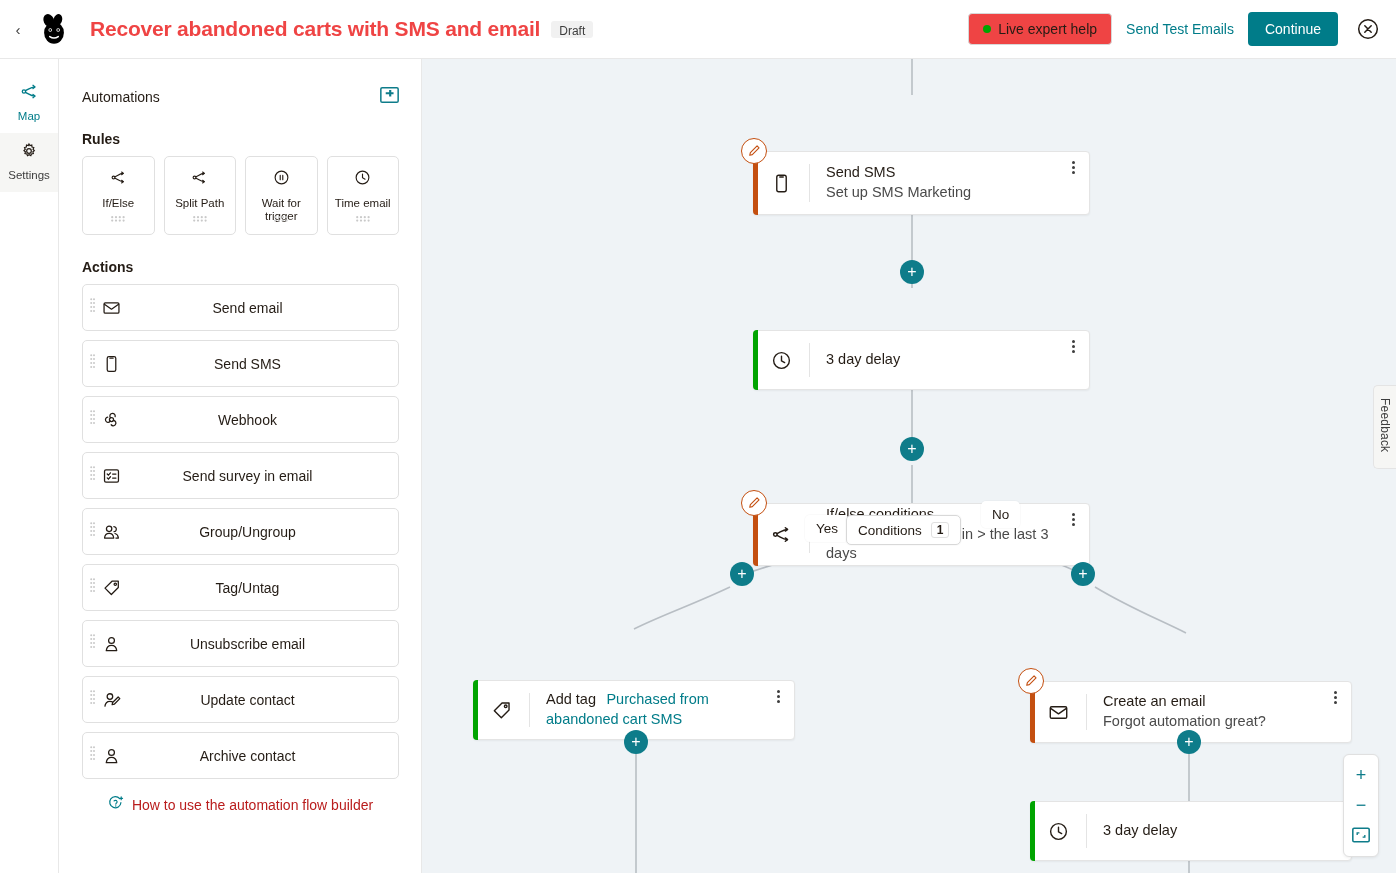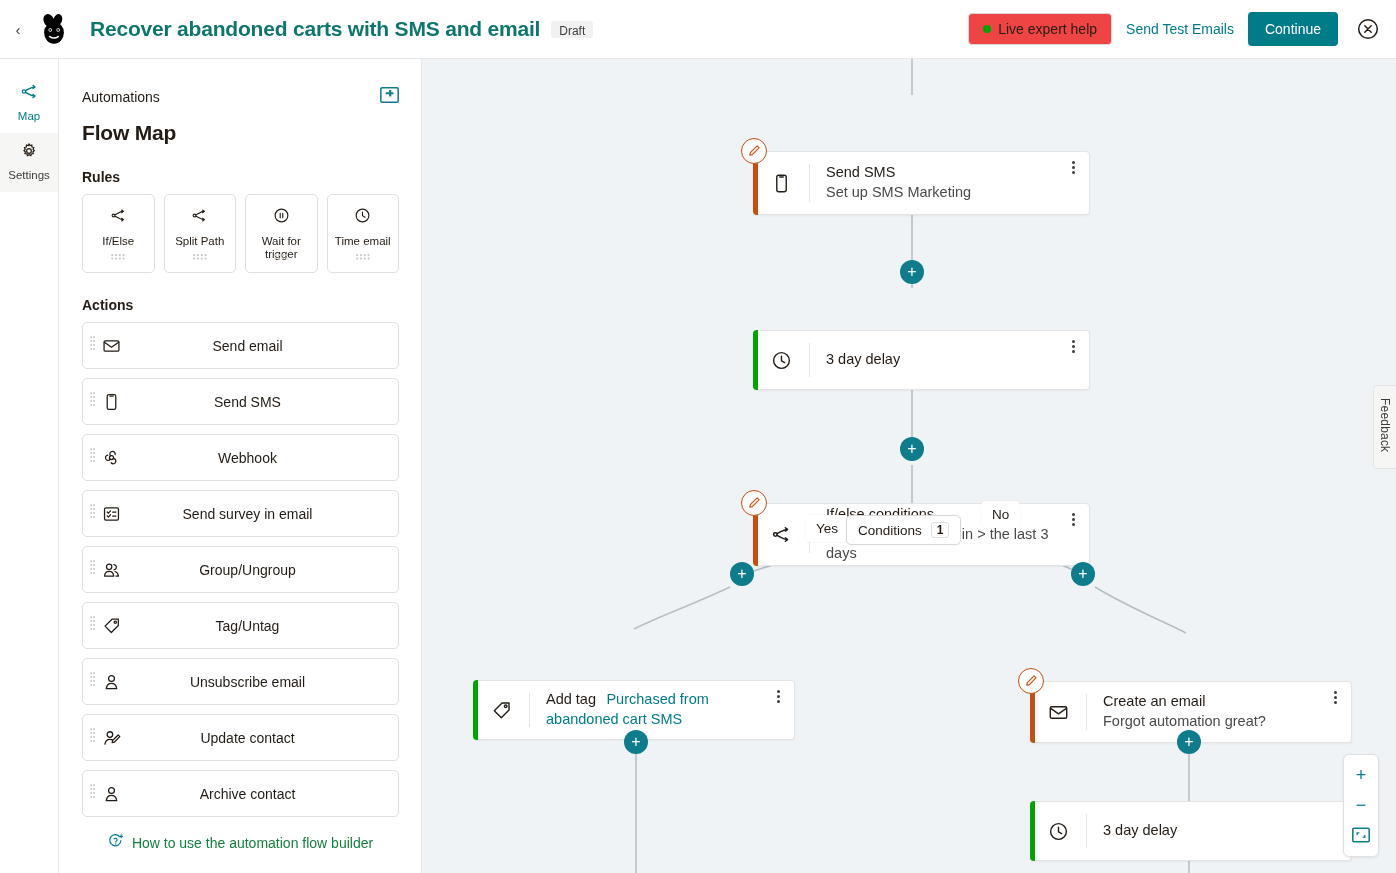--- a/index.html
+++ b/index.html
@@ -22,21 +22,21 @@
   }
   .back-chevron {
     width: 28px; margin-left: 4px;
     display: flex; align-items: center; justify-content: center;
     font-size: 15px; color: #3d3d3d; cursor: pointer;
   }
   .mc-logo { width: 40px; height: 40px; margin-left: 2px; display:flex; align-items:center; justify-content:center; }
   .page-title {
     margin-left: 16px;
     font-size: 21px; font-weight: bold; letter-spacing: -0.2px;
-    color: #0f766e; white-space: nowrap;
+    color: #ef4444; white-space: nowrap;
   }
   .draft-badge {
     margin-left: 11px; padding: 3px 8px 0;
     background: #f1f1f1; border-radius: 3px;
     font-size: 12px; color: #3d3d3d;
   }
   .header-right {
     margin-left: auto; display: flex; align-items: center; gap: 14px;
     padding-right: 16px;
   }
@@ -114,21 +114,21 @@
     display: flex; align-items: center; cursor: grab;
   }
   .action-grip { position: absolute; left: 7px; top: 50%; transform: translateY(-50%); }
   .action-icon { position: absolute; left: 19px; top: 50%; transform: translateY(-50%); display:flex; }
   .action-label {
     width: 100%; text-align: center; font-size: 14px; color: #241c15;
     padding-left: 14px;
   }
   .help-link {
     margin-top: 16px; display: flex; align-items: center; justify-content: center;
-    gap: 8px; font-size: 14px; color: #15803d; cursor: pointer;
+    gap: 8px; font-size: 14px; color: #b91c1c; cursor: pointer;
   }
 
   
   .canvas {
     position: absolute; top: 59px; left: 422px;
     width: 974px; height: 814px;
     background: #eff3f6; overflow: hidden;
   }
   .edges { position: absolute; top: 0; left: 0; width: 974px; height: 814px; }
 
@@ -283,21 +283,20 @@
 <div class="panel">
   <div class="panel-top">
     <div class="panel-eyebrow">Automations</div>
     <div class="collapse-icon">
       <svg width="19" height="16" viewBox="0 0 20 17">
         <rect x="0.8" y="0.8" width="18.4" height="15.4" rx="1.4" fill="none" stroke="#0e7c8a" stroke-width="1.6"></rect>
         <path d="M6 5.5 h3.6 v-2.2 h2.3 v2.2 h2.4 v2.3 h-2.4 v2.2 h-2.3 v-2.2 h-3.6z" fill="#0e7c8a"></path>
       </svg>
     </div>
   </div>
-  <div class="panel-heading">Flow Map</div>
 
   <div class="section-label">Rules</div>
   <div class="rules-row">
     <div class="rule-card">
       <span>
         <svg width="17" height="17" viewBox="0 0 24 24" fill="none" stroke="#241c15" stroke-width="1.6" stroke-linecap="round" stroke-linejoin="round">
           <circle cx="5" cy="12" r="2"></circle>
           <path d="M7 11 C12 8.5 14 6.5 18.5 6.2"></path>
             <path d="M7 13 C12 15.5 14 17.5 18.5 17.8"></path>
           <path d="M16.4 4.3 L18.9 6.2 L16.4 8.1"></path>

